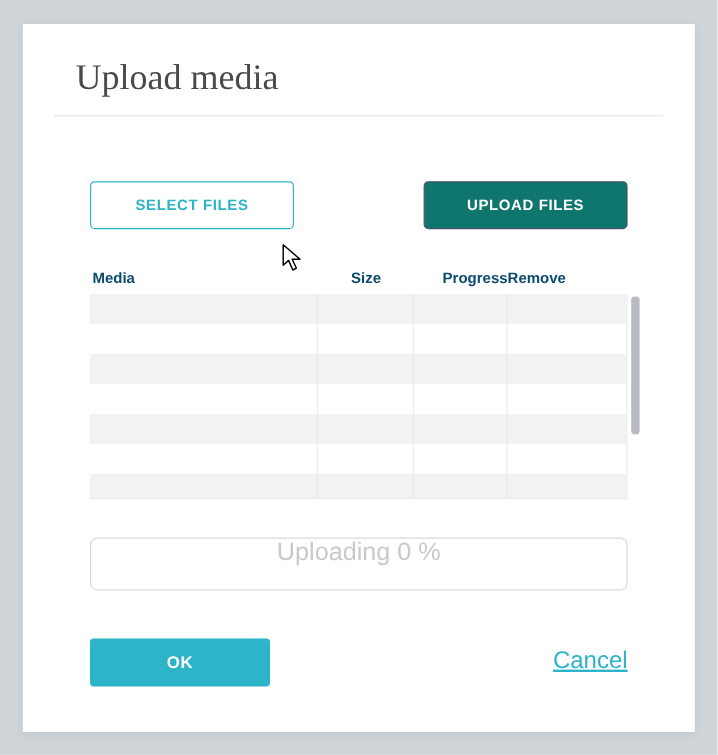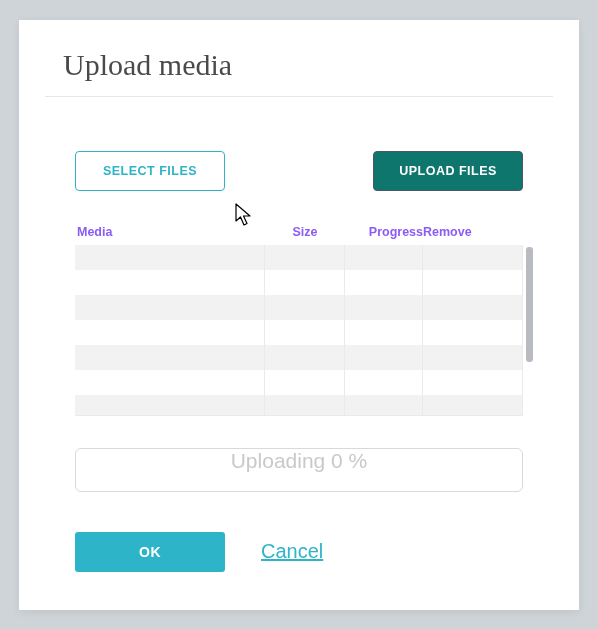--- a/index.html
+++ b/index.html
@@ -35,21 +35,21 @@
     padding: 0 30px;
   }
   .button-row {
     display: flex;
     justify-content: space-between;
     align-items: center;
     margin-bottom: 34px;
   }
   .btn {
     height: 40px;
-    width: 150px;
+    width: 170px;
     border-radius: 4px;
     font-size: 12.5px;
     font-weight: 700;
     letter-spacing: 0.5px;
     cursor: pointer;
     display: flex;
     align-items: center;
     justify-content: center;
   }
   .btn-outline {
@@ -62,21 +62,21 @@
     border: 1px solid #4a5668;
     color: #ffffff;
   }
   .table-wrap {
     position: relative;
     border-bottom: 1px solid #eaeaea;
   }
   .thead {
     display: flex;
     font-size: 12.5px;
-    color: #8b5cf6;
+    color: #0c4a6e;
     font-weight: 600;
     padding: 0 0 6px 0;
   }
   .col-media   { flex: 0 0 190px; padding-left: 2px; }
   .col-size    { flex: 0 0 80px;  text-align: center; }
   .col-prog    { flex: 0 0 78px;  text-align: right; }
   .col-remove  { flex: 0 0 62px;  text-align: left; }
   .tbody {
     height: 170px;
     overflow: hidden;
@@ -118,21 +118,21 @@
     align-items: flex-start;
     justify-content: center;
     color: #c9c9c9;
     font-size: 21px;
     font-weight: 400;
   }
   .footer {
     margin-top: 40px;
     display: flex;
     align-items: center;
-    justify-content: flex-start;
+    justify-content: space-between;
     gap: 36px;
   }
   .btn-ok {
     width: 150px;
     height: 40px;
     background: #2db4c8;
     color: #fff;
     border: none;
     border-radius: 3px;
     font-size: 14px;

